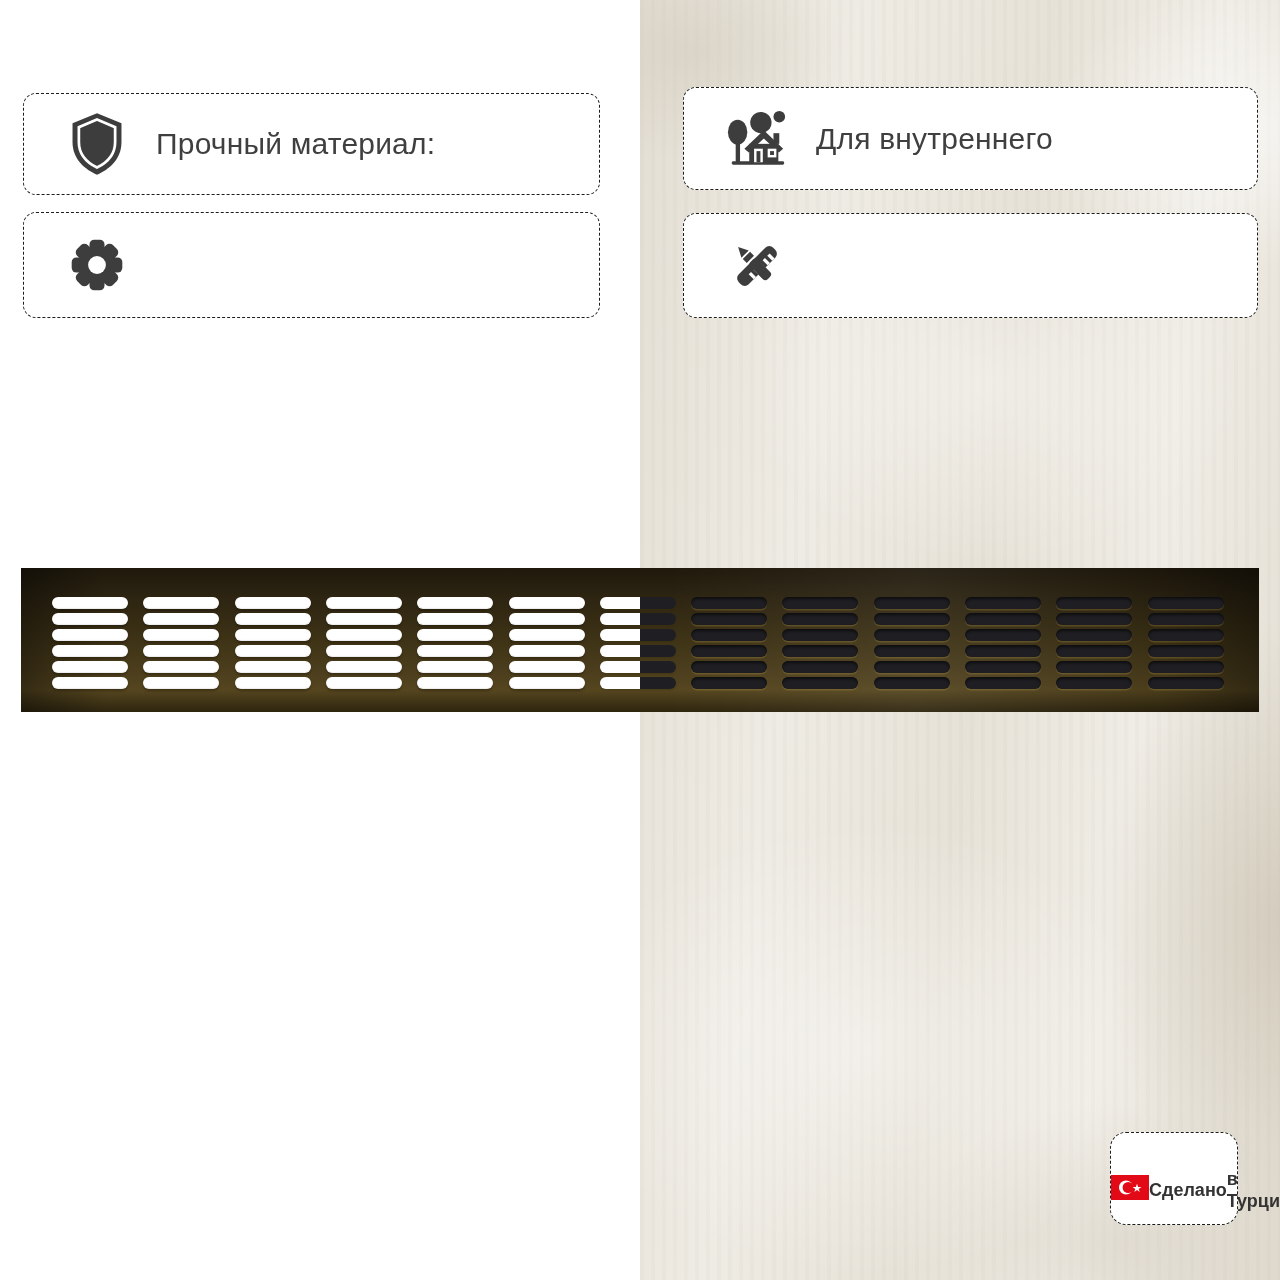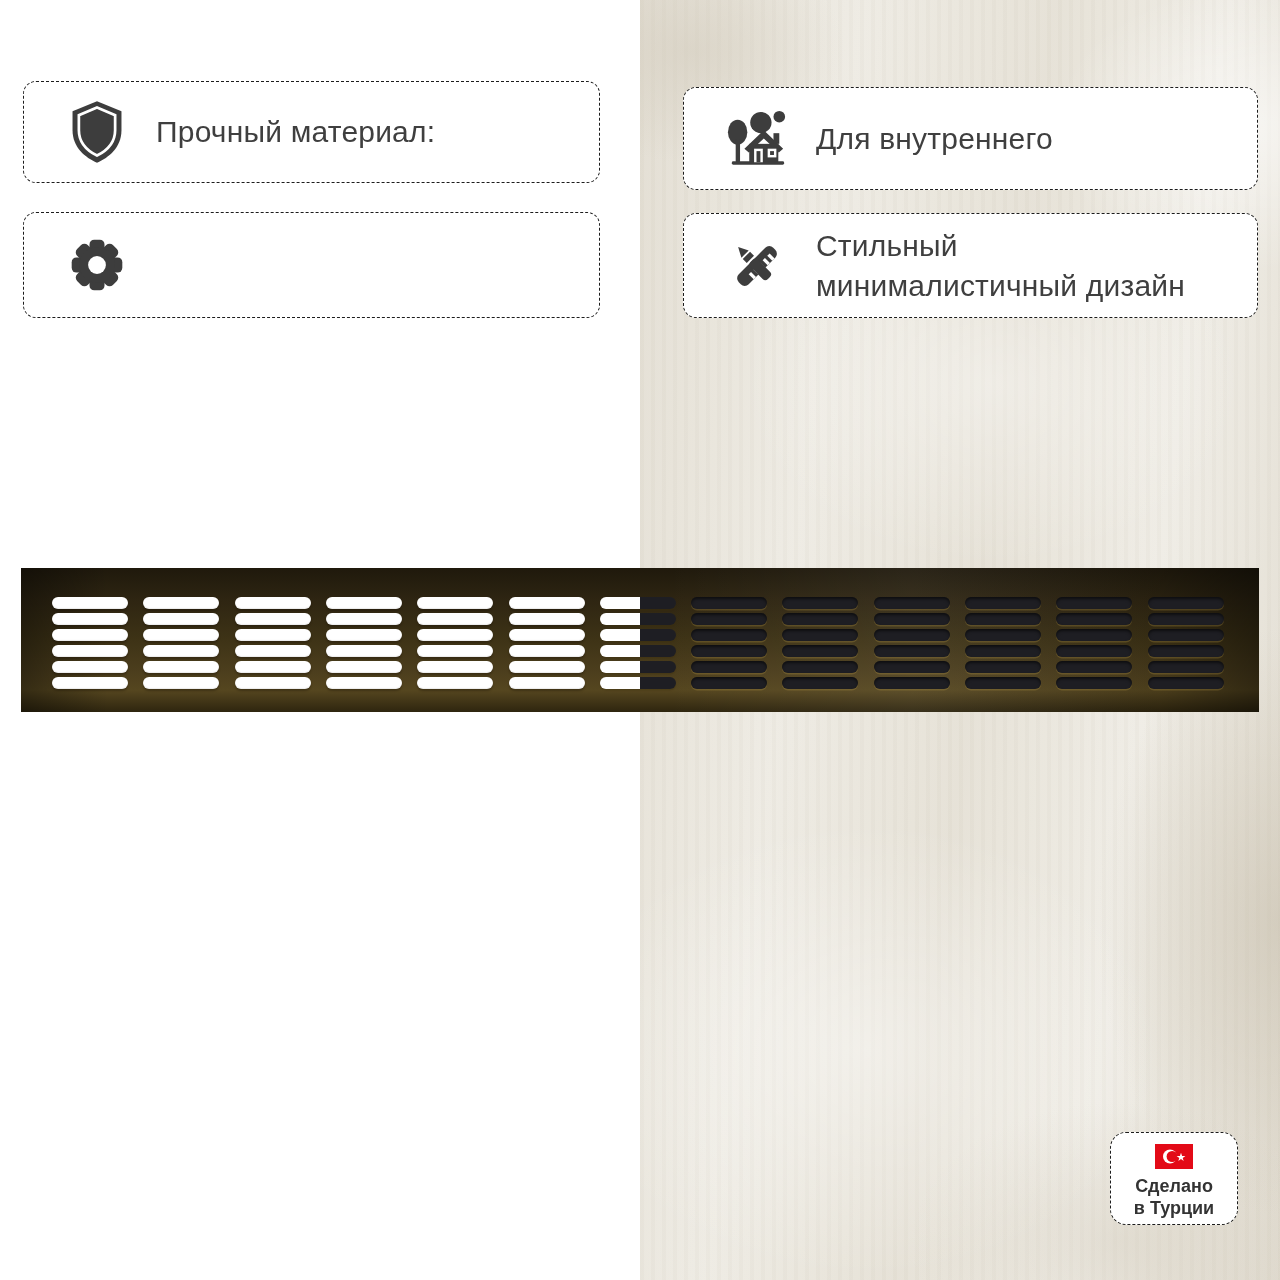--- a/index.html
+++ b/index.html
@@ -18,41 +18,41 @@
       radial-gradient(260px 420px at 100% 72%, rgba(196,187,168,.5), transparent 70%),
       radial-gradient(500px 380px at 35% 82%, rgba(255,255,255,.42), transparent 60%),
       radial-gradient(300px 200px at 75% 97%, rgba(208,200,184,.4), transparent 70%),
       repeating-linear-gradient(90deg, rgba(180,172,155,.05) 0 4px, rgba(255,255,255,.04) 4px 11px),
       linear-gradient(97deg, rgba(213,206,191,.3) 0%, rgba(255,255,255,.25) 28%, rgba(220,214,200,.22) 52%, rgba(255,255,255,.3) 74%, rgba(205,197,180,.32) 100%);
   }
   .card{
     position:absolute;background:#ffffff;border:1.5px dashed #1c1c1c;border-radius:13px;
     display:flex;align-items:center;box-sizing:border-box;padding-left:42px;gap:28px;
   }
-  .card1{left:23px;top:81px;width:577px;height:102px;text-align:right;}
+  .card1{left:23px;top:93px;width:577px;height:102px;text-align:right;}
   .card2{left:23px;top:212px;width:577px;height:106px;}
   .card3{left:683px;top:87px;width:575px;height:103px;}
   .card4{left:683px;top:213px;width:575px;height:105px;}
   .icon{flex:0 0 62px;height:72px;display:flex;align-items:center;justify-content:center;}
   .icon svg{display:block;}
   .card-text{font-size:30px;line-height:40px;color:#3f3f3f;letter-spacing:.2px;white-space:nowrap;}
   .grille{
     position:absolute;left:21px;top:568px;width:1238px;height:144px;
     background:
       linear-gradient(90deg, rgba(0,0,0,.38) 0, rgba(0,0,0,0) 7%, rgba(0,0,0,0) 52%, rgba(255,255,255,.05) 72%, rgba(0,0,0,.12) 92%, rgba(0,0,0,.42) 100%),
       linear-gradient(180deg, #1f190c 0%, #2e2512 22%, #3e3316 50%, #4c3e1d 72%, #55461f 85%, #2e250f 100%);
   }
   .slot{position:absolute;border-radius:6px;}
   .slot.white{box-shadow:0 2px 2px rgba(25,18,5,.35), inset 0 -1px 1px rgba(0,0,0,.08);}
   .slot.dark{box-shadow:0 1.5px 0 rgba(190,160,70,.25), inset 0 2px 3px rgba(0,0,0,.55);}
   .slot.split{box-shadow:0 1.5px 1px rgba(60,45,15,.35);}
   .badge{
     position:absolute;left:1110px;top:1132px;width:128px;height:93px;
     background:#ffffff;border:1.5px dashed #1c1c1c;border-radius:16px;box-sizing:border-box;
-    display:flex;flex-direction:column;align-items:center;justify-content:flex-start;padding-top:11px;
+    display:flex;flex-direction:row;align-items:center;justify-content:flex-start;padding-top:23px;
   }
   .flag{width:38px;height:25px;margin-bottom:6px;}
   .badge-line{font-size:18px;line-height:22px;font-weight:bold;color:#333333;}
 </style>
 </head>
 <body>
 
 <div class="canvas">
   <div class="bg-left"></div>
   <div class="bg-texture"></div>
@@ -121,24 +121,20 @@
           <rect x="32" y="34" width="7.5" height="3.5" fill="#ffffff"></rect>
           <rect x="32" y="41" width="7.5" height="3.5" fill="#ffffff"></rect>
         </g>
         <g transform="rotate(-45 32 32)">
           <polygon points="26.5,14 37.5,14 32,3.5" fill="#3d3d3d"></polygon>
           <rect x="26.5" y="16" width="11" height="6" fill="#3d3d3d"></rect>
           <rect x="26.5" y="24" width="11" height="26" rx="4" fill="#3d3d3d"></rect>
         </g>
       </svg>
     </span>
-    <div class="card-text">
-      <div>Стильный</div>
-      <div>минималистичный дизайн</div>
-    </div>
   </div>
 
   <div class="grille">
       <div class="slot white" style="left: 31px; top: 29px; width: 76px; height: 11.5px; background: rgb(255, 255, 255);"></div>
       <div class="slot white" style="left: 31px; top: 45px; width: 76px; height: 11.5px; background: rgb(255, 255, 255);"></div>
       <div class="slot white" style="left: 31px; top: 61px; width: 76px; height: 11.5px; background: rgb(255, 255, 255);"></div>
       <div class="slot white" style="left: 31px; top: 77px; width: 76px; height: 11.5px; background: rgb(255, 255, 255);"></div>
       <div class="slot white" style="left: 31px; top: 93px; width: 76px; height: 11.5px; background: rgb(255, 255, 255);"></div>
       <div class="slot white" style="left: 31px; top: 109px; width: 76px; height: 11.5px; background: rgb(255, 255, 255);"></div>
       <div class="slot white" style="left: 122.3px; top: 29px; width: 76px; height: 11.5px; background: rgb(255, 255, 255);"></div>

